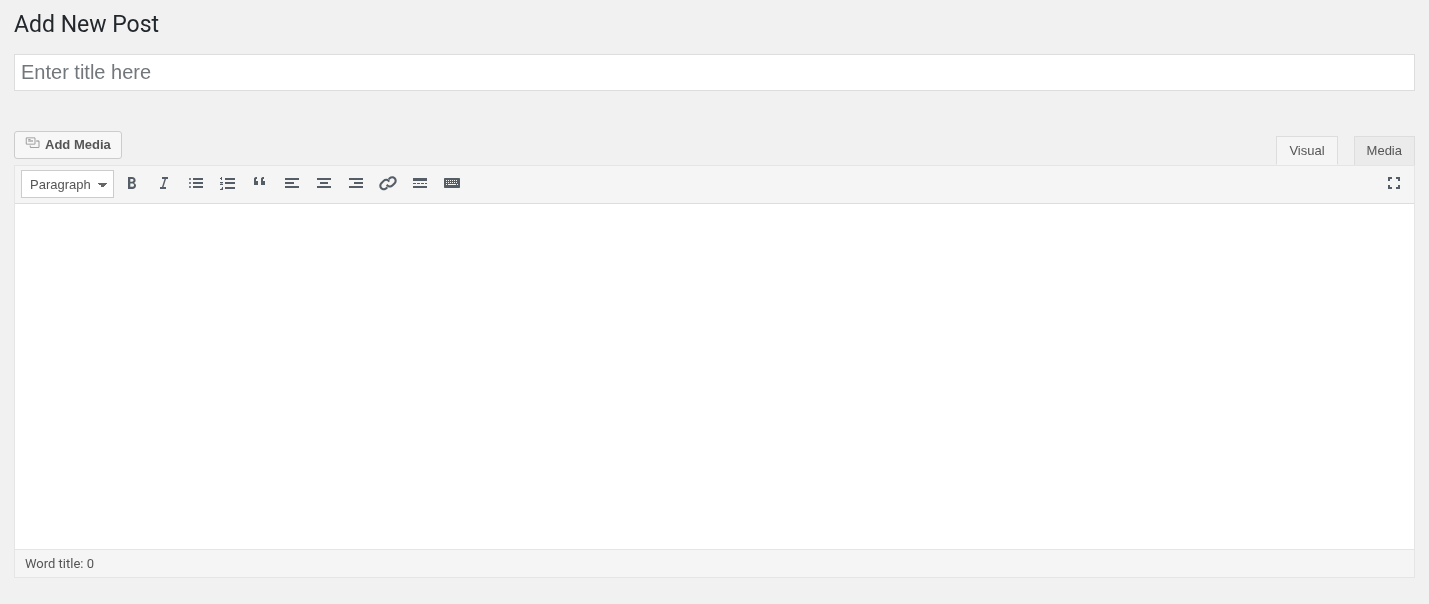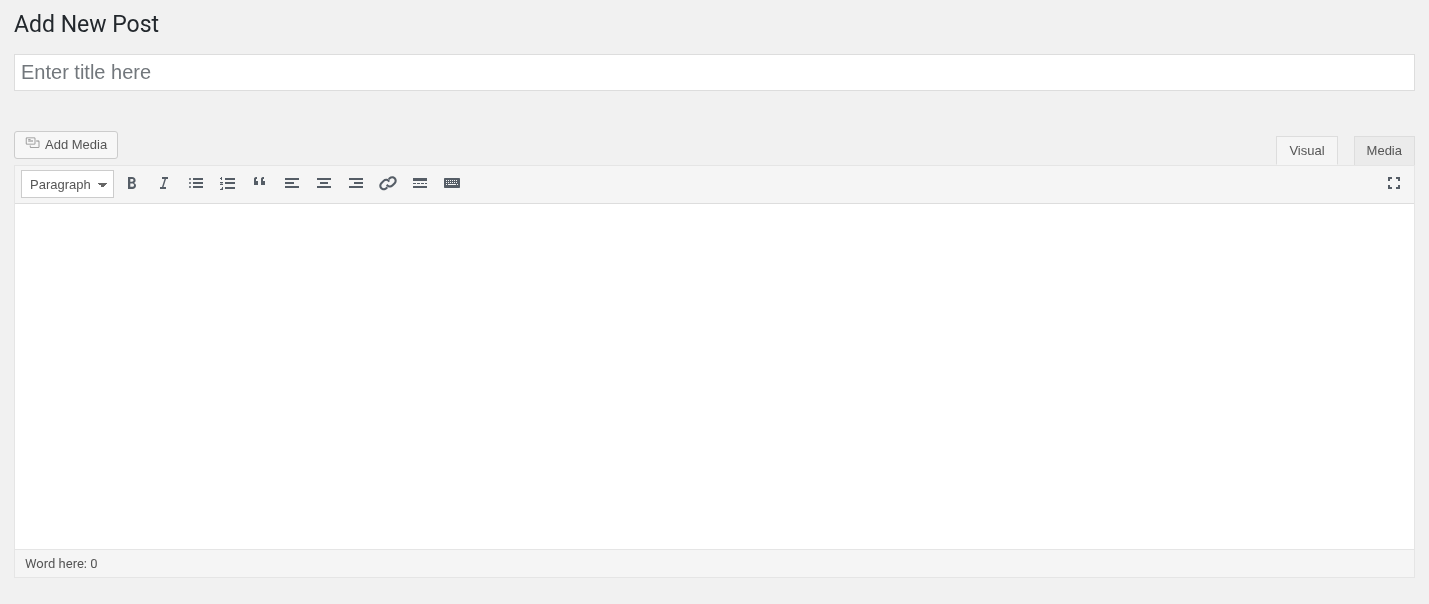--- a/index.html
+++ b/index.html
@@ -53,20 +53,21 @@
     gap: 4px;
     background: #f7f7f7;
     border: 1px solid #ccc;
     color: #555;
     padding: 0 10px;
     height: 28px;
     font-size: 13px;
     border-radius: 3px;
     cursor: pointer;
     margin-bottom: 6px;
+    font-weight: bold;
   }
 
   .editor-tabs {
     display: flex;
   }
   .editor-tab {
     background: #ebebeb;
     border: 1px solid #ddd;
     border-bottom: none;
     color: #555;
@@ -248,20 +249,20 @@
       <button class="tb-btn" title="Distraction-free writing">
         <span><svg viewBox="0 0 20 20">
               <path d="M4 4h4v2H6v2H4V4zm12 0v4h-2V6h-2V4h4zM4 16v-4h2v2h2v2H4zm12 0h-4v-2h2v-2h2v4z"></path>
             </svg></span>
       </button>
     </div>
 
     <div class="content-area" contenteditable="true" style=""></div>
 
     <div class="status-bar">
-      <span>Word here: </span><span>0</span>
+      <span>Word title: </span><span>0</span>
     </div>
   </div>
 
 </div>
 
 
 
 
 </body></html>

